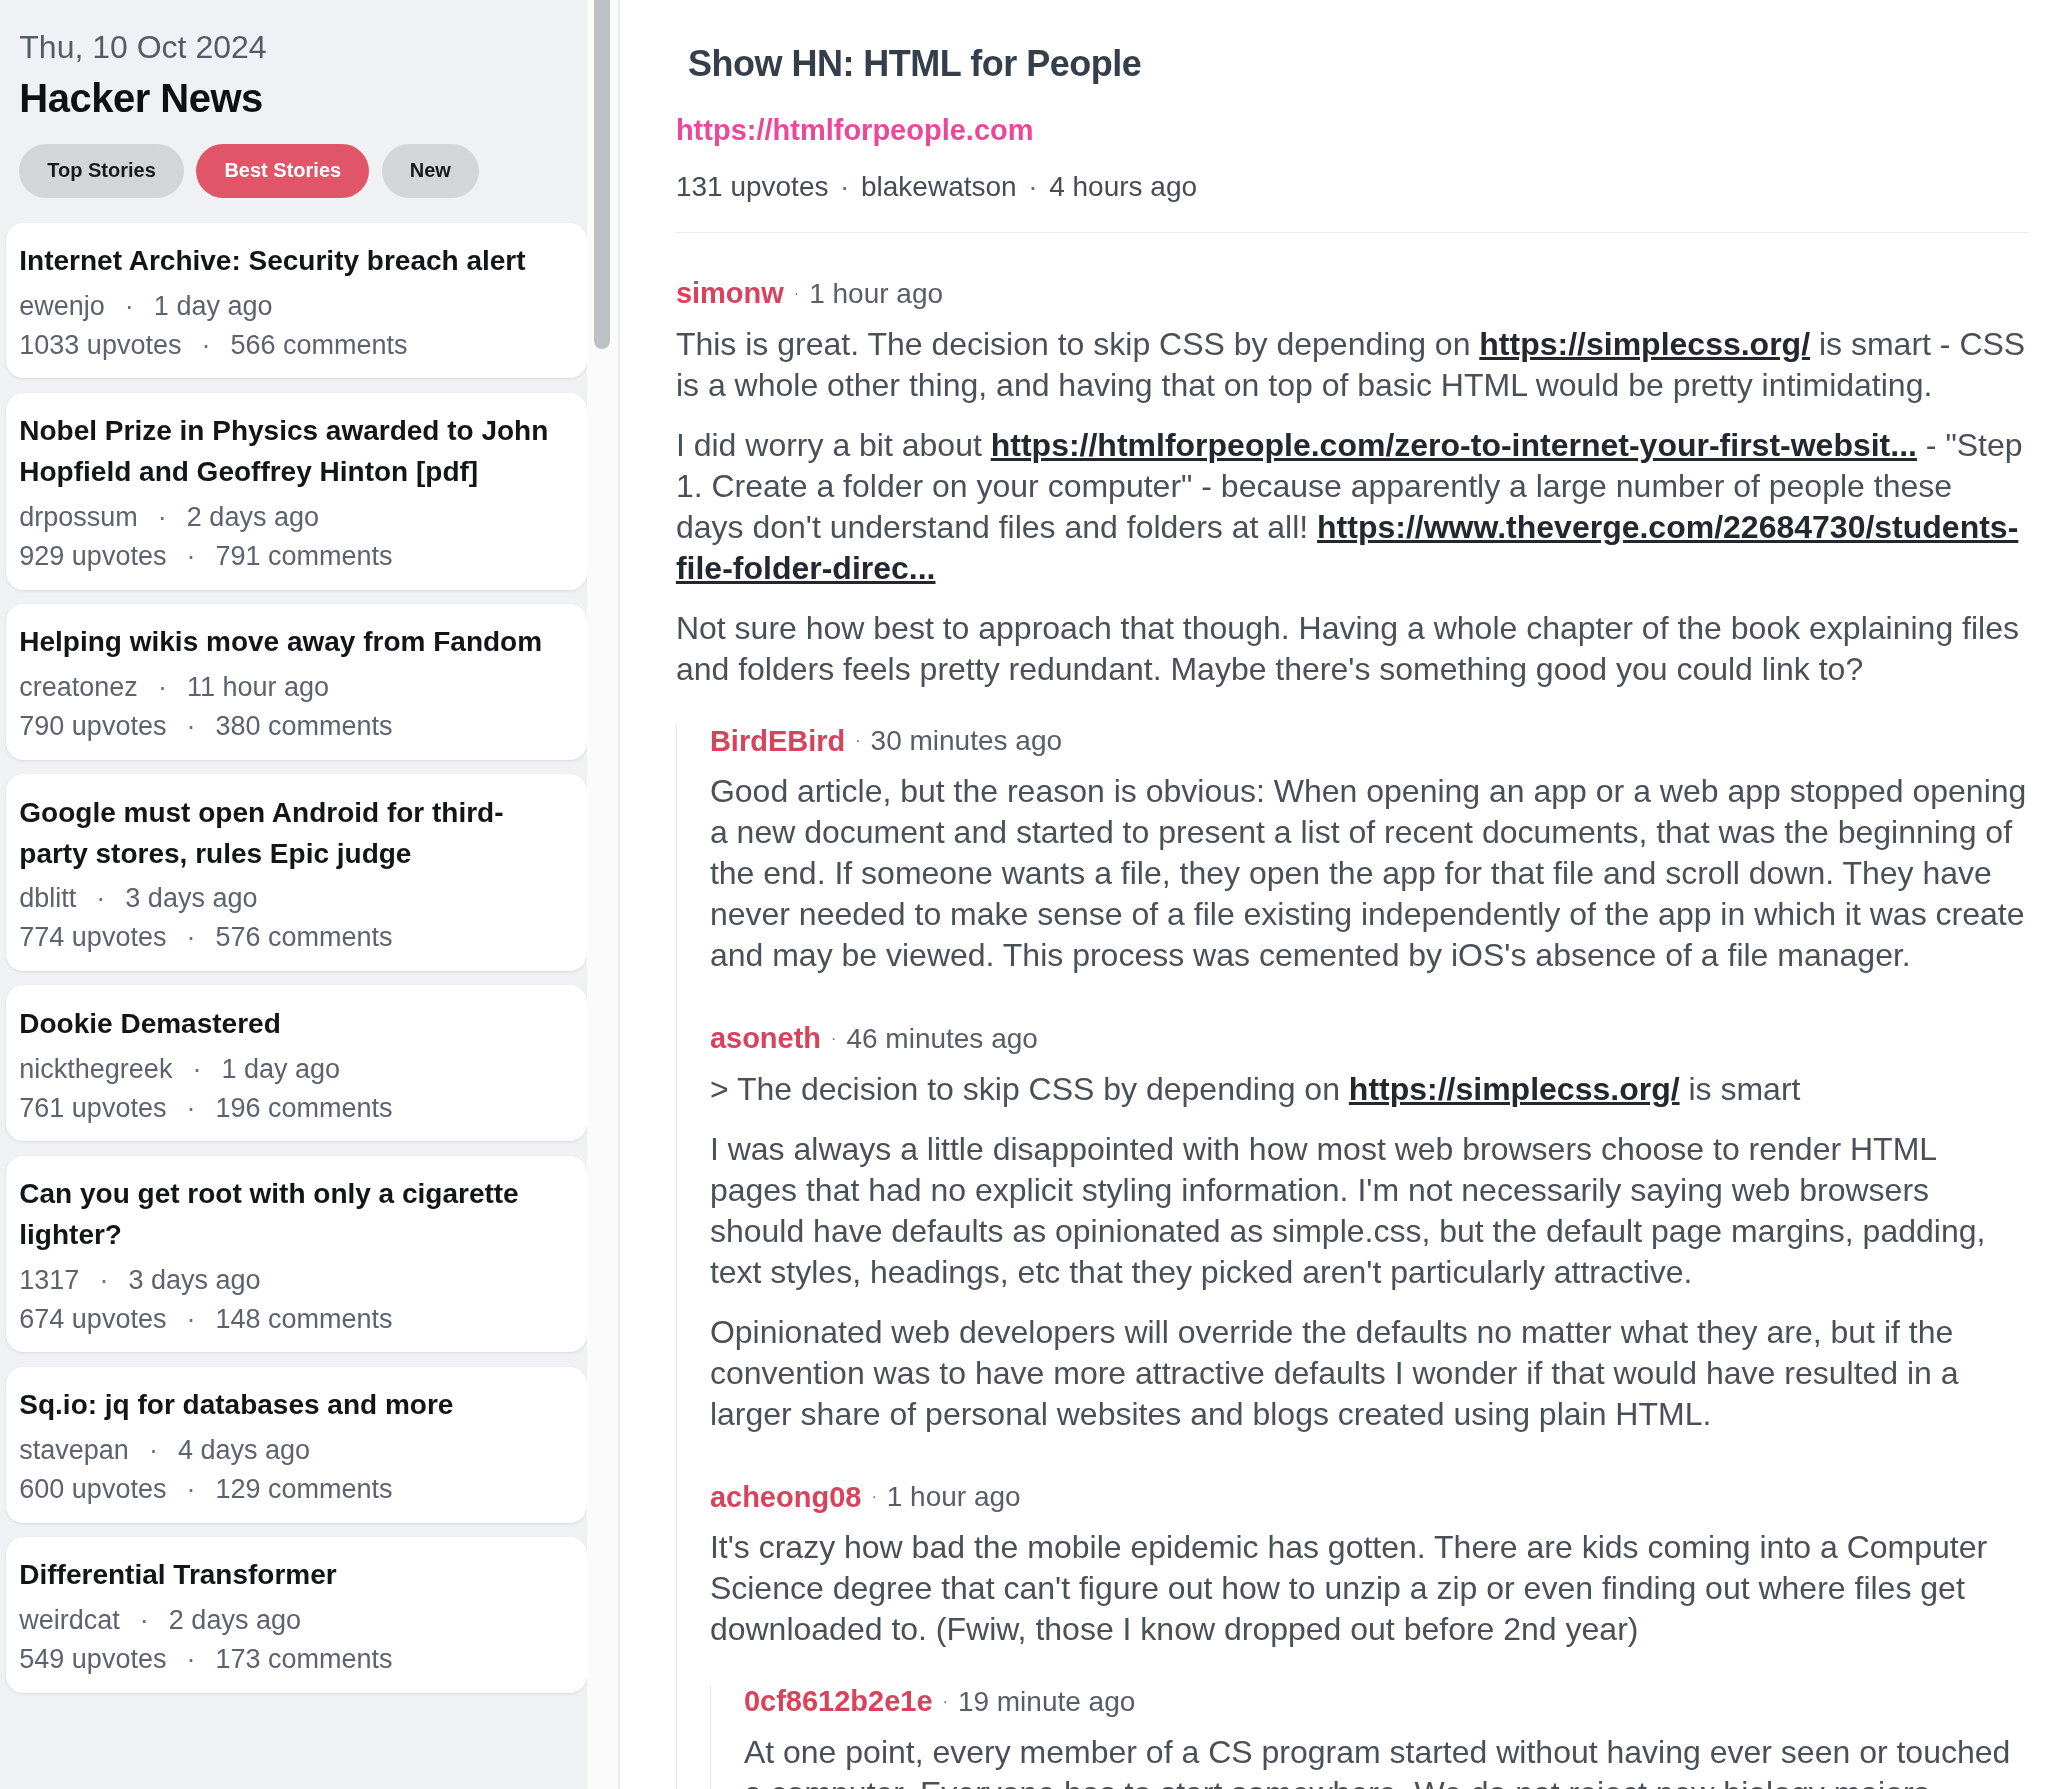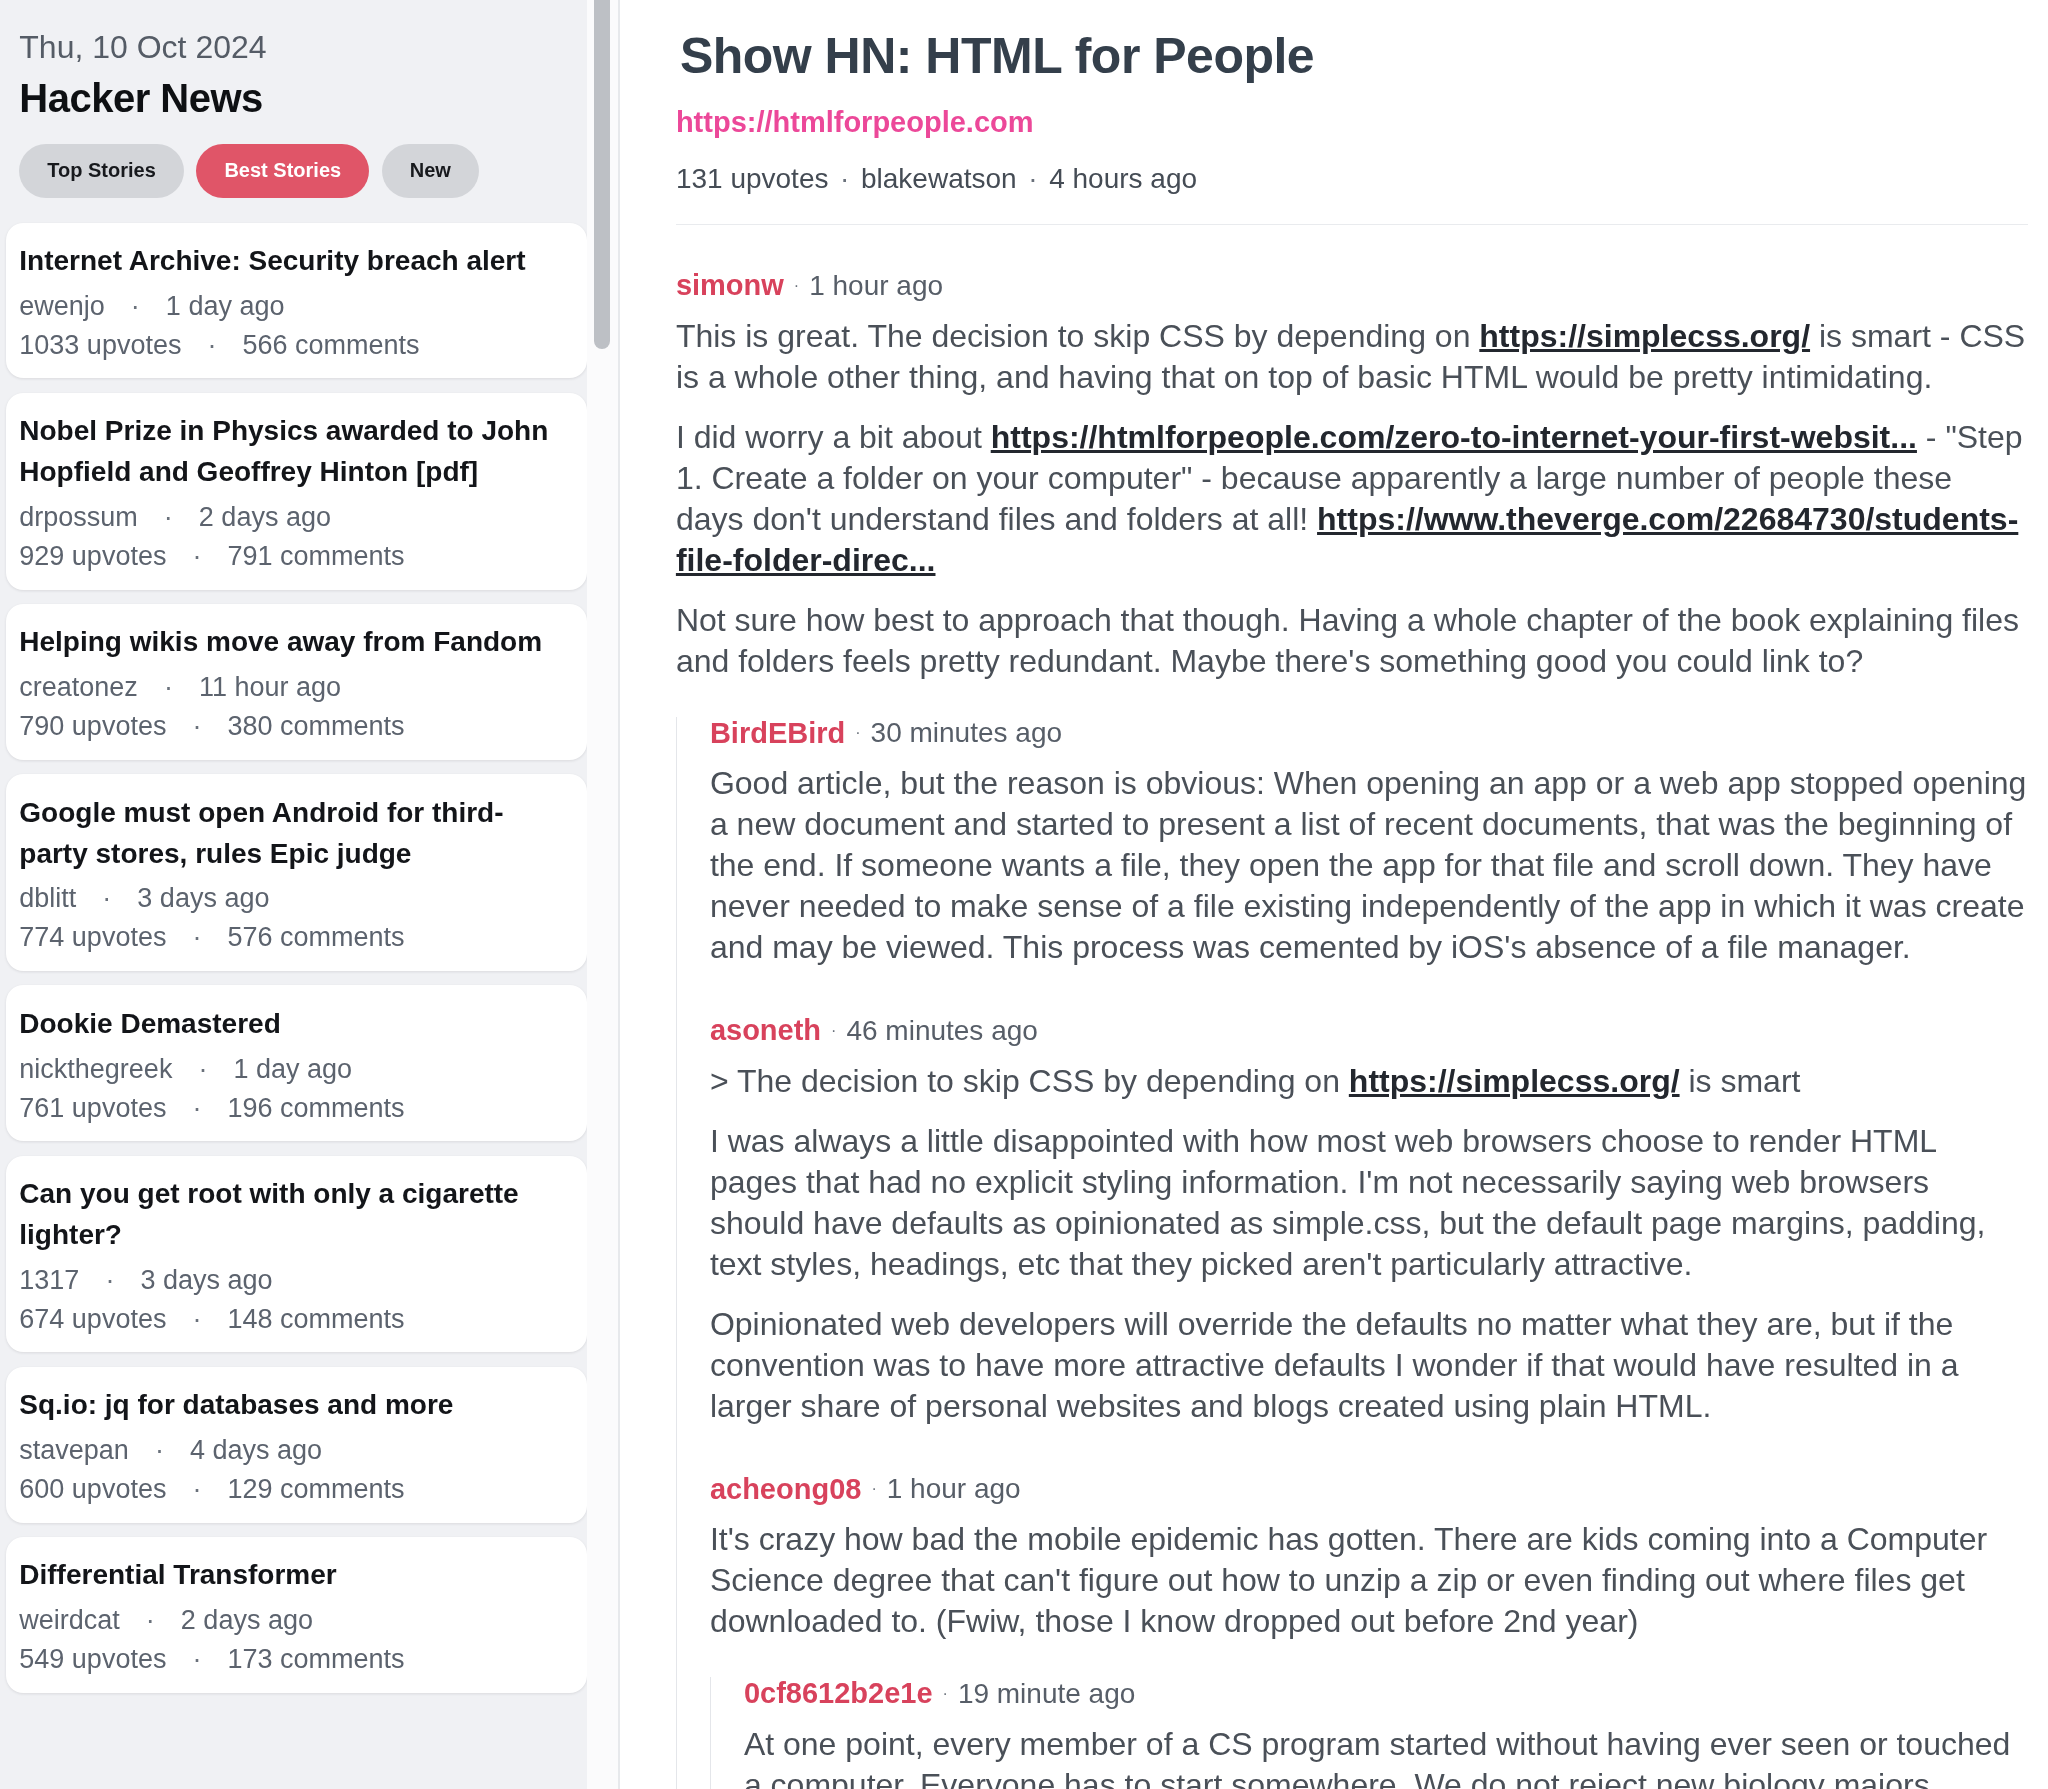--- a/index.html
+++ b/index.html
@@ -28,29 +28,29 @@
     display:flex; align-items:center; cursor:pointer;
   }
   .tab.active { background:#e05568; color:#ffffff; }
   .stories { margin-top:25px; display:flex; flex-direction:column; gap:14.5px; }
   .story-card {
     background:#ffffff; border-radius:17.4px;
     box-shadow:0 1px 2.9px rgba(20,24,34,0.10);
     padding:17.4px 19.3px 13.5px 13.5px; cursor:pointer;
   }
   .story-title { margin:0; font-size:28px; line-height:41px; font-weight:bold; color:#131519; }
-  .story-card .meta { font-size:27px; line-height:39px; color:#5c636e; display:flex; gap:26px; align-items:flex-start; }
+  .story-card .meta { font-size:27px; line-height:39px; color:#5c636e; display:flex; gap:20px; align-items:flex-start; }
   .story-card .meta.first { margin-top:5.8px; }
   
   .gutter { width:31px; flex:none; background:#fbfbfc; position:relative; }
   .thumb { position:absolute; left:6.8px; top:-11.6px; width:16.4px; height:361px; border-radius:8.7px; background:#bdc0c5; cursor:pointer; }
   .divider-v { width:1.9px; flex:none; background:#e7e9ec; }
   
   .main { flex:1; box-sizing:border-box; padding:27px 21px 0 56px; overflow:hidden; }
-  .page-title { margin:4px; font-size:50px; line-height:50px; font-weight:bold; color:#343f4b; letter-spacing:-0.5px; }
+  .page-title { margin:12px; font-size:36px; line-height:50px; font-weight:bold; color:#343f4b; letter-spacing:-0.5px; }
   .story-url { display:block; margin-top:25px; font-size:29px; line-height:33px; font-weight:bold; color:#ec4899; text-decoration:none; cursor:pointer; }
   .story-meta { margin-top:23px; font-size:28px; line-height:33px; color:#454c55; display:flex; gap:11.6px; align-items:baseline; }
   .dot { color:#6a717b; }
   .sep { border:none; border-top:1.9px solid #e9ebee; margin:29px 0 0; }
   
   .comments { margin-top:44px; }
   .comment-head { display:flex; gap:10px; align-items:center; }
   .username { font-size:29px; font-weight:bold; color:#d8425c; cursor:pointer; }
   .age { font-size:28px; color:#575e68; }
   .comment p { margin:13.5px 0 0; font-size:32px; line-height:41px; color:#4a5058; }

